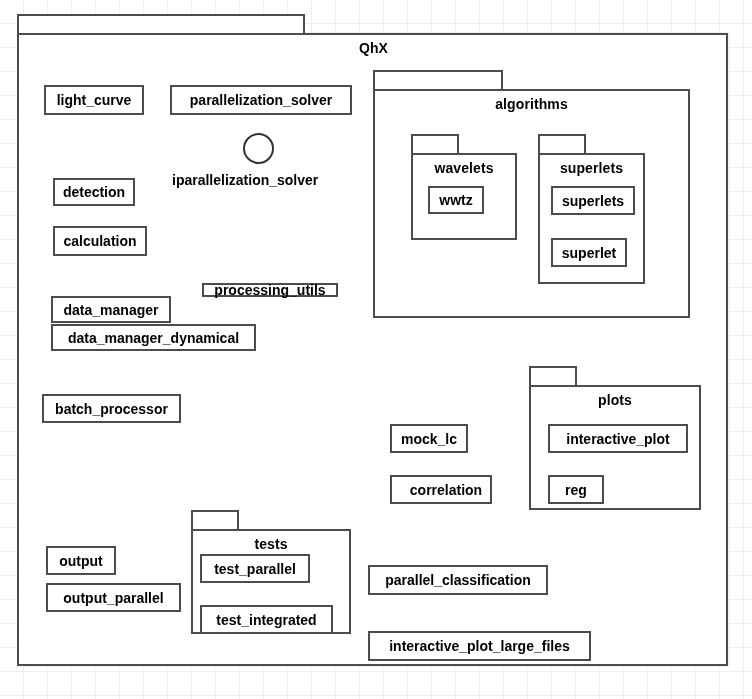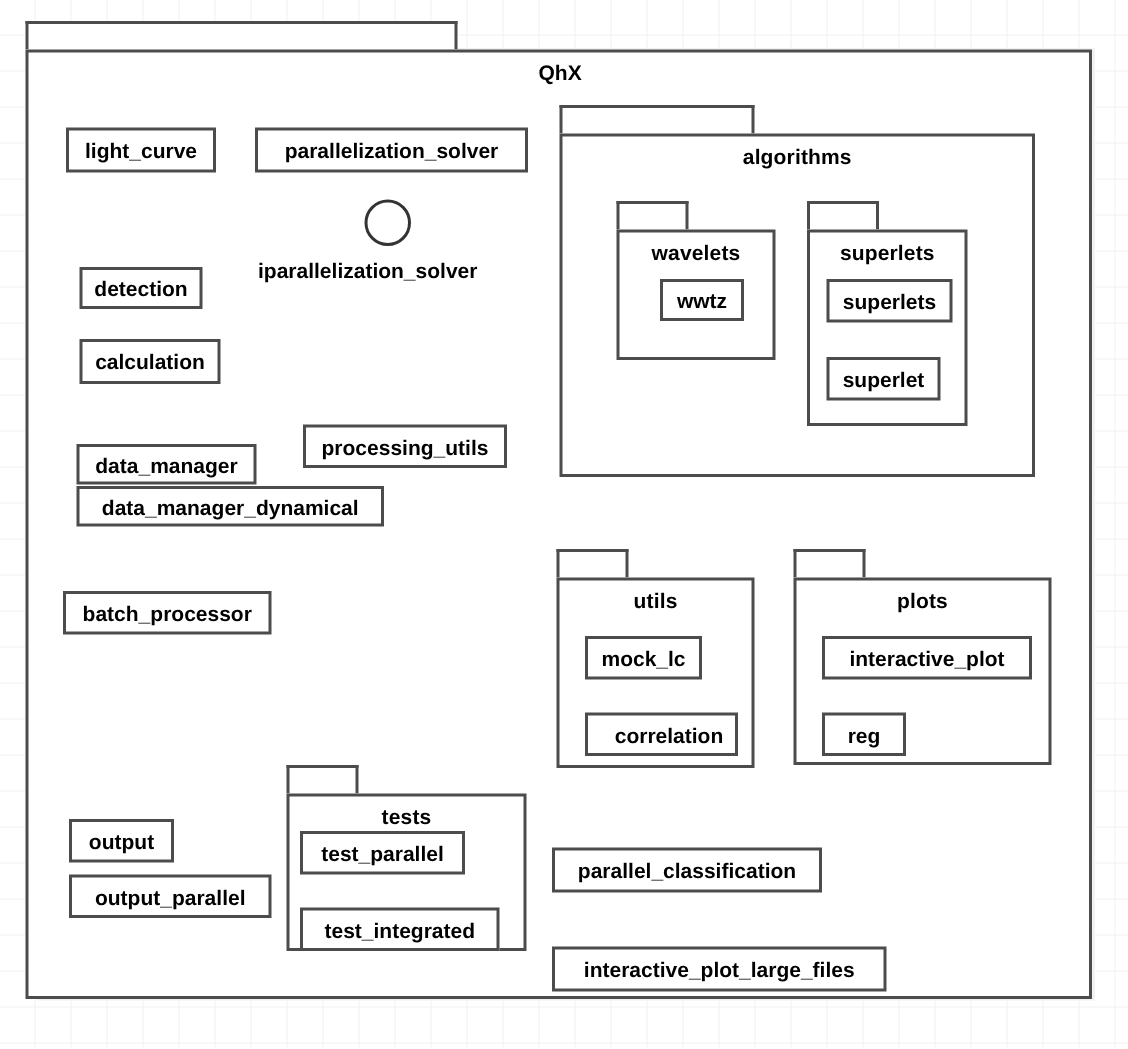--- a/index.html
+++ b/index.html
@@ -189,35 +189,30 @@
     <div class="tab" style="width:130px;"></div>
     <div class="body"></div>
     <div class="pname">algorithms</div>
   </div>
 
   <div class="pkg" style="left:411px;top:134px;width:106px;height:106px;">
     <div class="tab" style="width:48px;"></div>
     <div class="body"></div>
     <div class="pname">wavelets</div>
   </div>
-  <div class="box center" style="left:440px;top:186px;width:56px;height:28px;">wwtz</div>
+  <div class="box center" style="left:428px;top:186px;width:56px;height:28px;">wwtz</div>
 
   <div class="pkg" style="left:538px;top:134px;width:107px;height:150px;">
     <div class="tab" style="width:48px;"></div>
     <div class="body"></div>
     <div class="pname">superlets</div>
   </div>
   <div class="box center" style="left:551px;top:186px;width:84px;height:29px;">superlets</div>
   <div class="box center" style="left:551px;top:238px;width:76px;height:29px;">superlet</div>
 
-  <div class="pkg" style="left:371px;top:366px;width:132px;height:146px;">
-    <div class="tab" style="width:48px;"></div>
-    <div class="body"></div>
-    <div class="pname">utils</div>
-  </div>
   <div class="box center" style="left:390px;top:424px;width:78px;height:29px;">mock_lc</div>
   <div class="box center" style="left:390px;top:475px;width:102px;height:29px;padding-left:16px;">correlation</div>
 
   <div class="pkg" style="left:529px;top:366px;width:172px;height:144px;">
     <div class="tab" style="width:48px;"></div>
     <div class="body"></div>
     <div class="pname">plots</div>
   </div>
   <div class="box center" style="left:548px;top:424px;width:140px;height:29px;">interactive_plot</div>
   <div class="box center" style="left:548px;top:475px;width:56px;height:29px;">reg</div>
@@ -237,21 +232,21 @@
   <div class="lolli" style="left:243px;top:133px;width:31px;height:31px;"></div>
   <div class="ifacelabel" style="left:172px;top:172px;">iparallelization_solver</div>
 
   <div class="box center" style="left:53px;top:178px;width:82px;height:28px;">detection</div>
 
   <div class="box center" style="left:53px;top:226px;width:94px;height:30px;">calculation</div>
 
   <div class="box center" style="left:51px;top:296px;width:120px;height:27px;">data_manager</div>
   <div class="box center" style="left:51px;top:324px;width:205px;height:27px;">data_manager_dynamical</div>
 
-  <div class="box center" style="left:202px;top:283px;width:136px;height:29px;">processing_utils</div>
+  <div class="box center" style="left:202px;top:283px;width:136px;height:14px;">processing_utils</div>
 
   <div class="box center" style="left:42px;top:394px;width:139px;height:29px;">batch_processor</div>
 
   <div class="box center" style="left:46px;top:546px;width:70px;height:29px;">output</div>
   <div class="box center" style="left:46px;top:583px;width:135px;height:29px;">output_parallel</div>
 
   <div class="box center" style="left:368px;top:565px;width:180px;height:30px;">parallel_classification</div>
   <div class="box center" style="left:368px;top:631px;width:223px;height:30px;">interactive_plot_large_files</div>
 
 </div>

